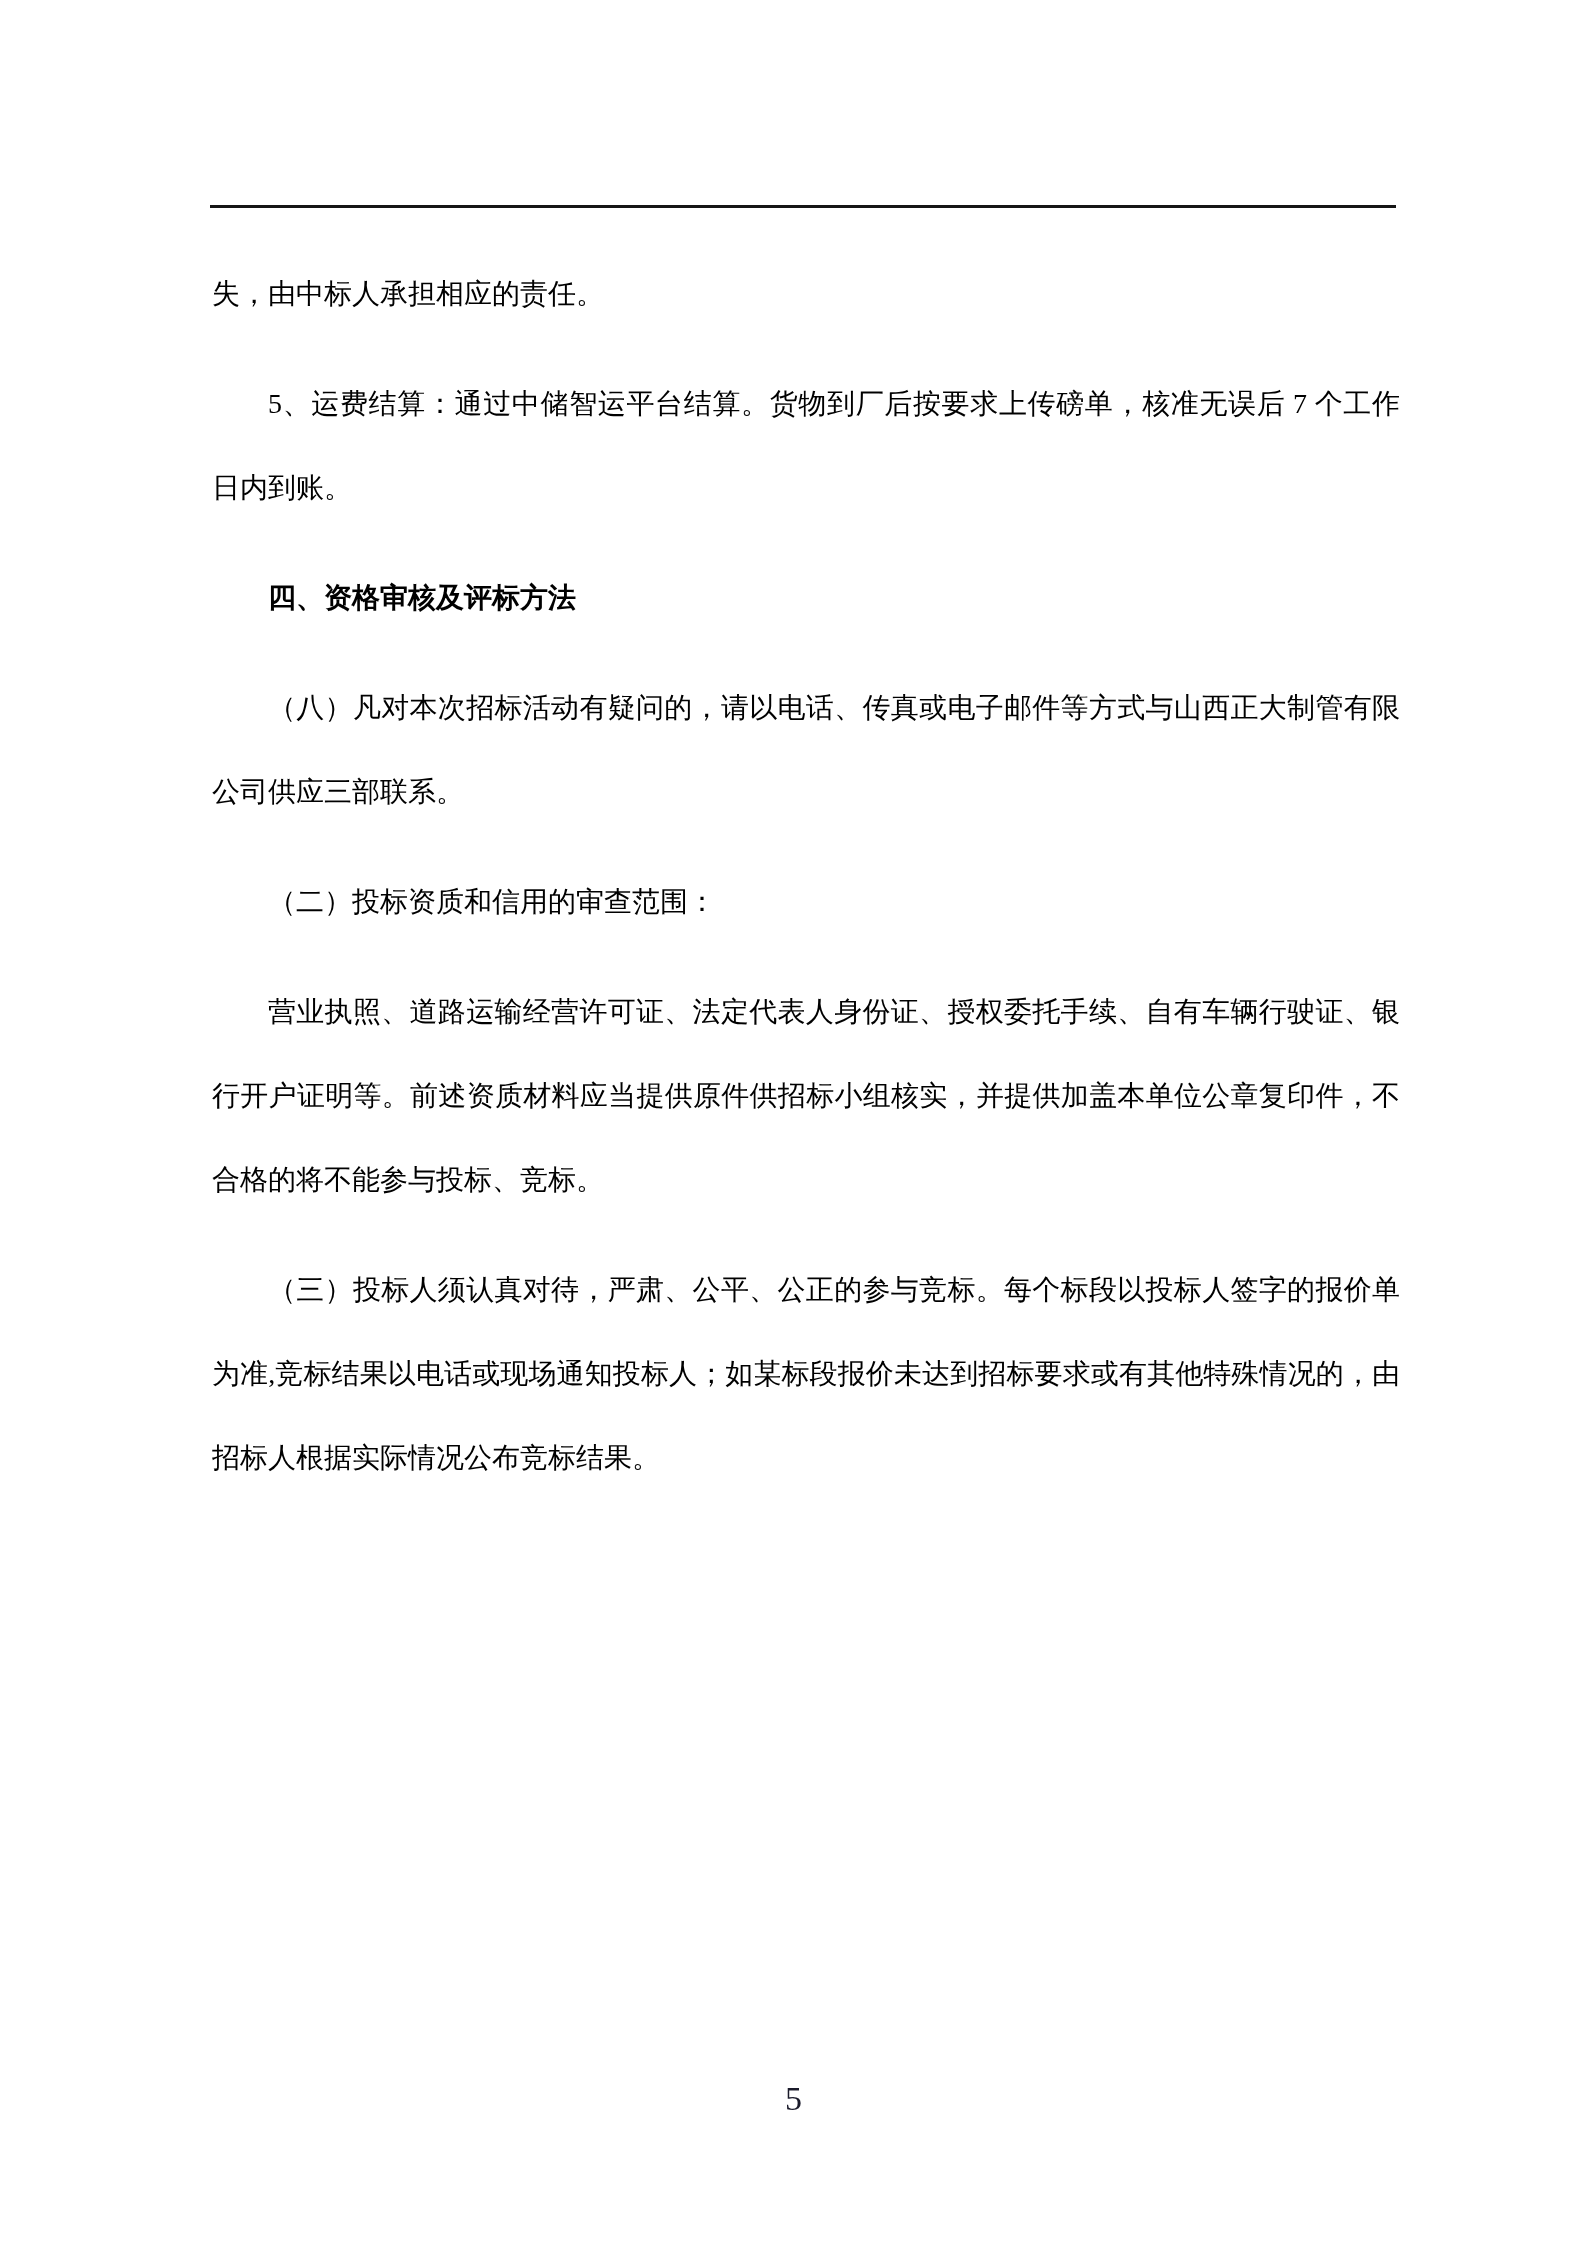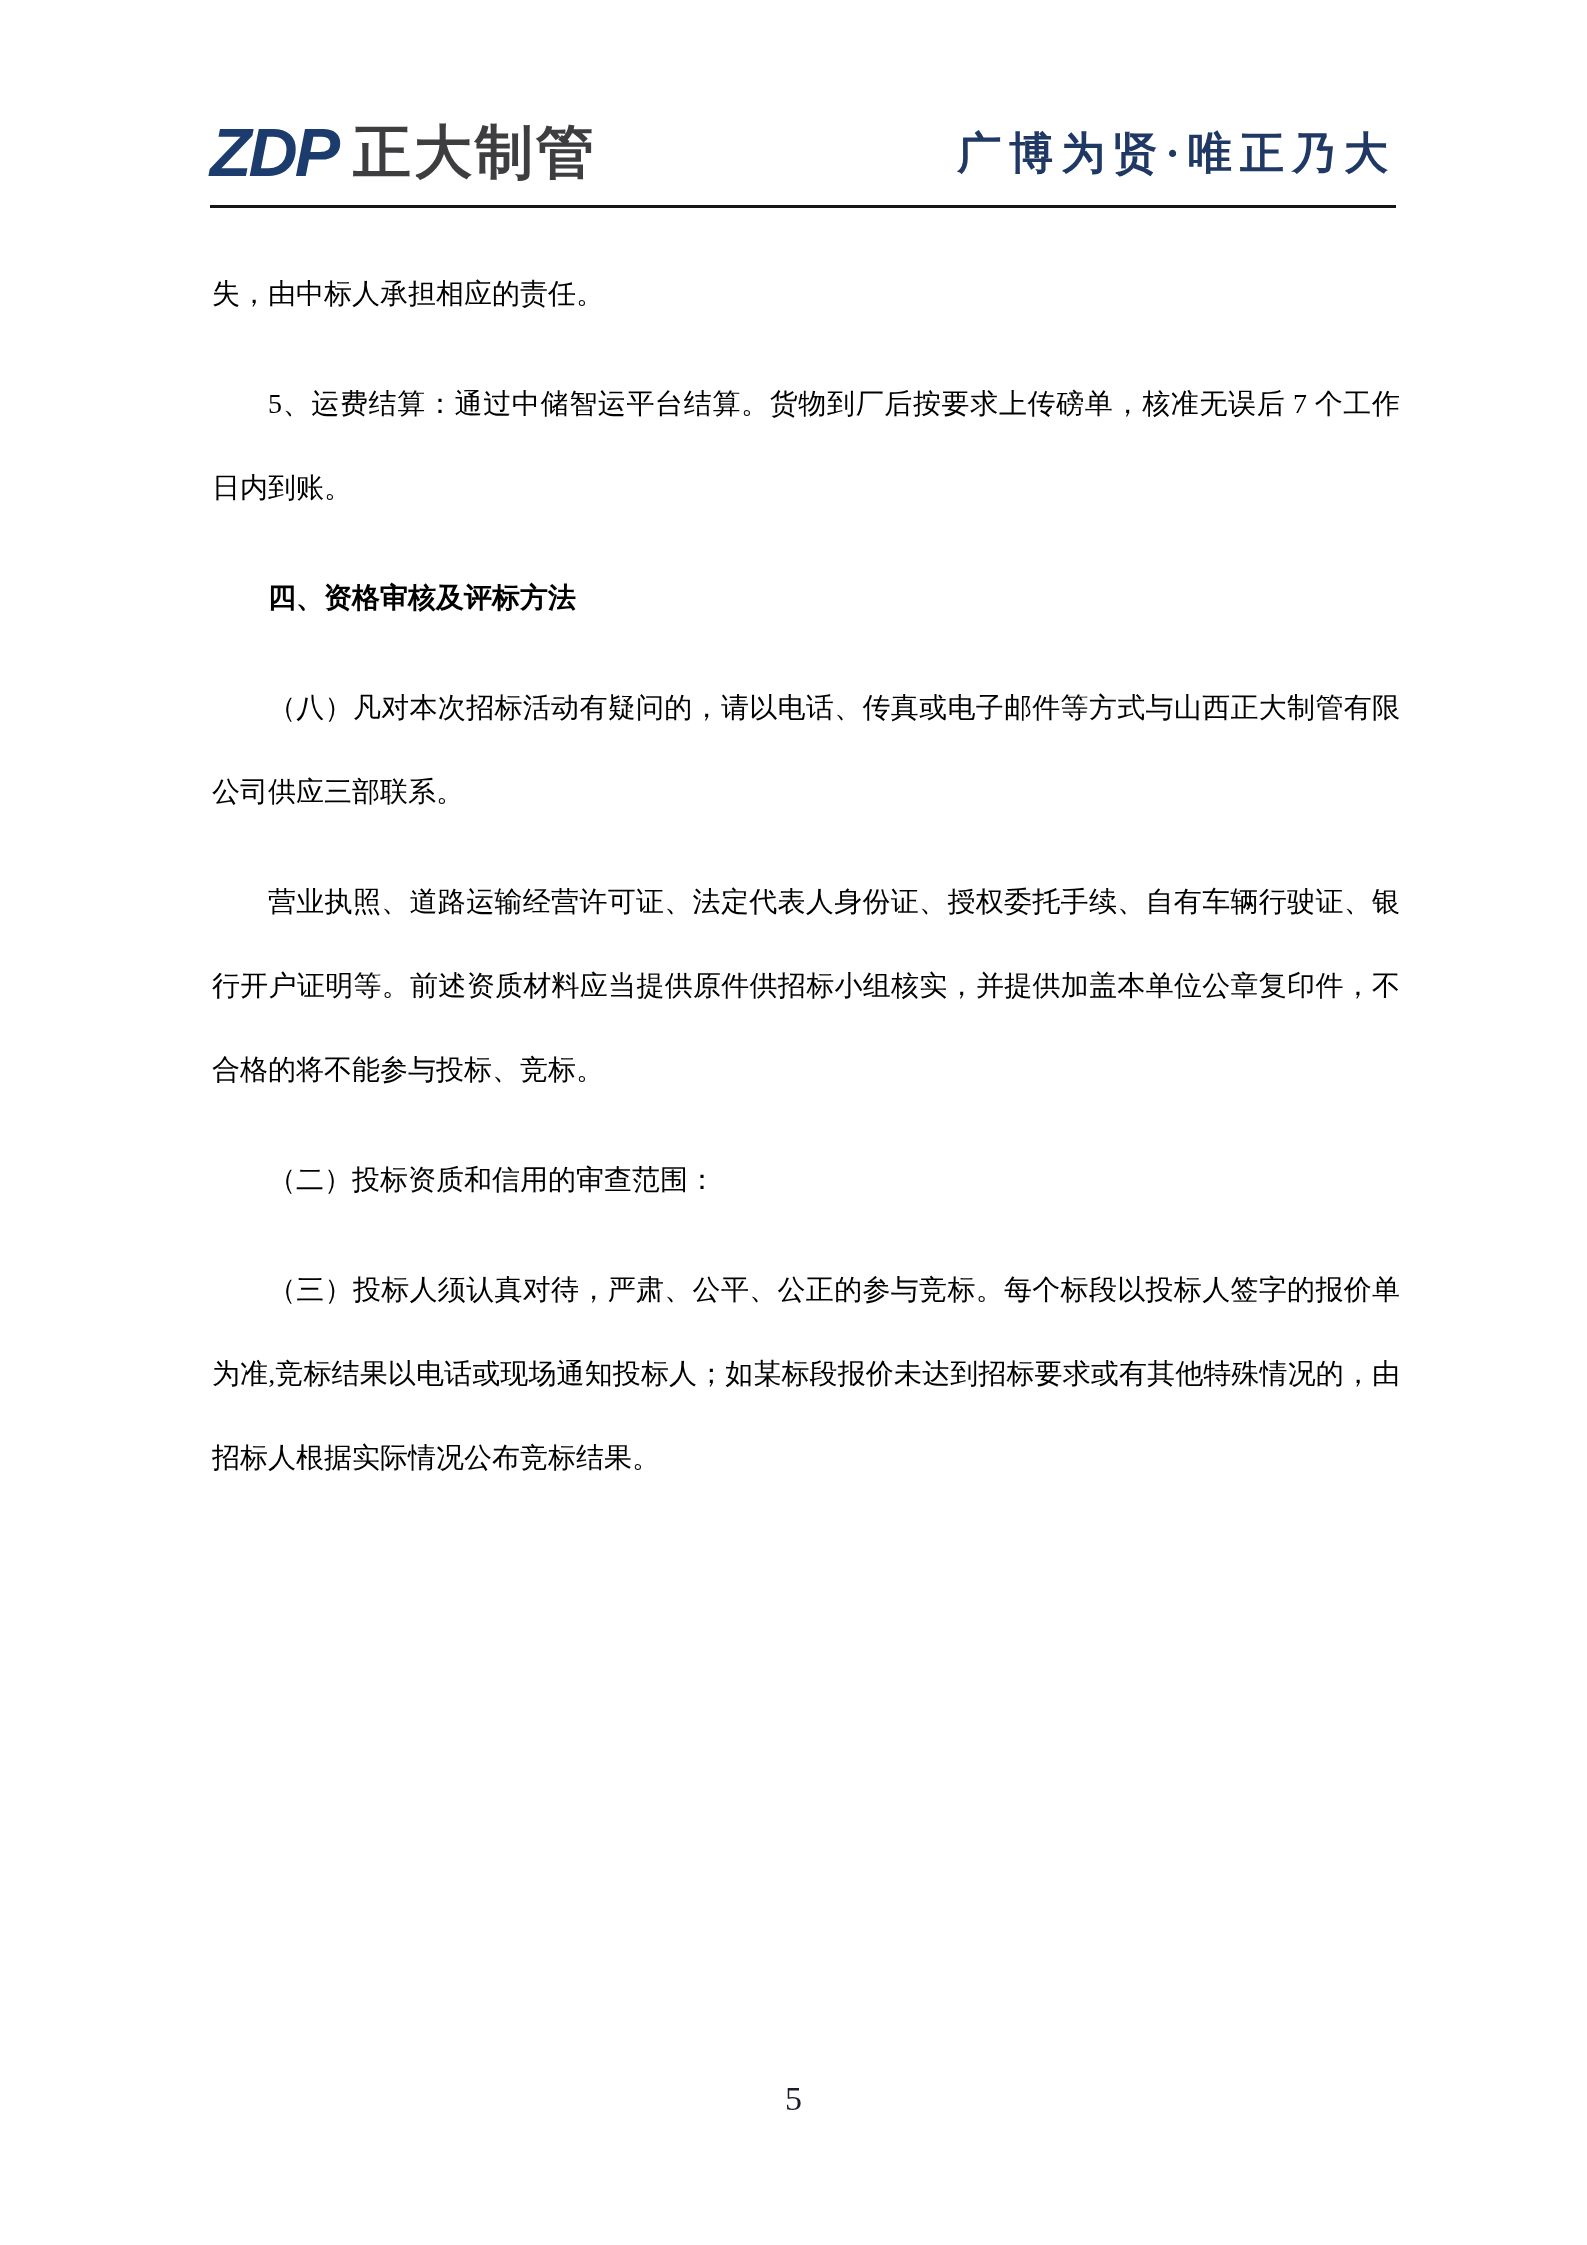--- a/index.html
+++ b/index.html
@@ -46,37 +46,30 @@
     position:absolute;top:2080px;left:0;width:100%;
     text-align:center;
   }
   .pagenum{font-size:34px;color:#1a1a2a;}
 </style>
 </head>
 <body>
 
 <div class="page">
 
-  <div class="header">
-    <div class="logo">
-      <span class="logo-abbr" style="color: rgb(28, 60, 110);">ZDP</span>
-      <span class="logo-name" style="color: rgb(62, 62, 65);">正大制管</span>
-    </div>
-    <div class="motto" style="color: rgb(31, 56, 100);">广博为贤·唯正乃大</div>
-  </div>
 
   <div class="rule" style="background: rgb(22, 22, 22);"></div>
 
   <div class="body-text" style="color: rgb(0, 0, 0);">
       <p class="para">失，由中标人承担相应的责任。</p>
       <p class="para indent">5、运费结算：通过中储智运平台结算。货物到厂后按要求上传磅单，核准无误后 7 个工作日内到账。</p>
       <p class="para indent heading">四、资格审核及评标方法</p>
       <p class="para indent">（八）凡对本次招标活动有疑问的，请以电话、传真或电子邮件等方式与山西正大制管有限公司供应三部联系。</p>
+      <p class="para indent">（二）投标资质和信用的审查范围：</p>
       <p class="para indent">营业执照、道路运输经营许可证、法定代表人身份证、授权委托手续、自有车辆行驶证、银行开户证明等。前述资质材料应当提供原件供招标小组核实，并提供加盖本单位公章复印件，不合格的将不能参与投标、竞标。</p>
-      <p class="para indent">（二）投标资质和信用的审查范围：</p>
       <p class="para indent">（三）投标人须认真对待，严肃、公平、公正的参与竞标。每个标段以投标人签字的报价单为准,竞标结果以电话或现场通知投标人；如某标段报价未达到招标要求或有其他特殊情况的，由招标人根据实际情况公布竞标结果。</p>
     </div>
 
   <div class="footer">
     <span class="pagenum">5</span>
   </div>
 
 </div>
 
 </body></html>

